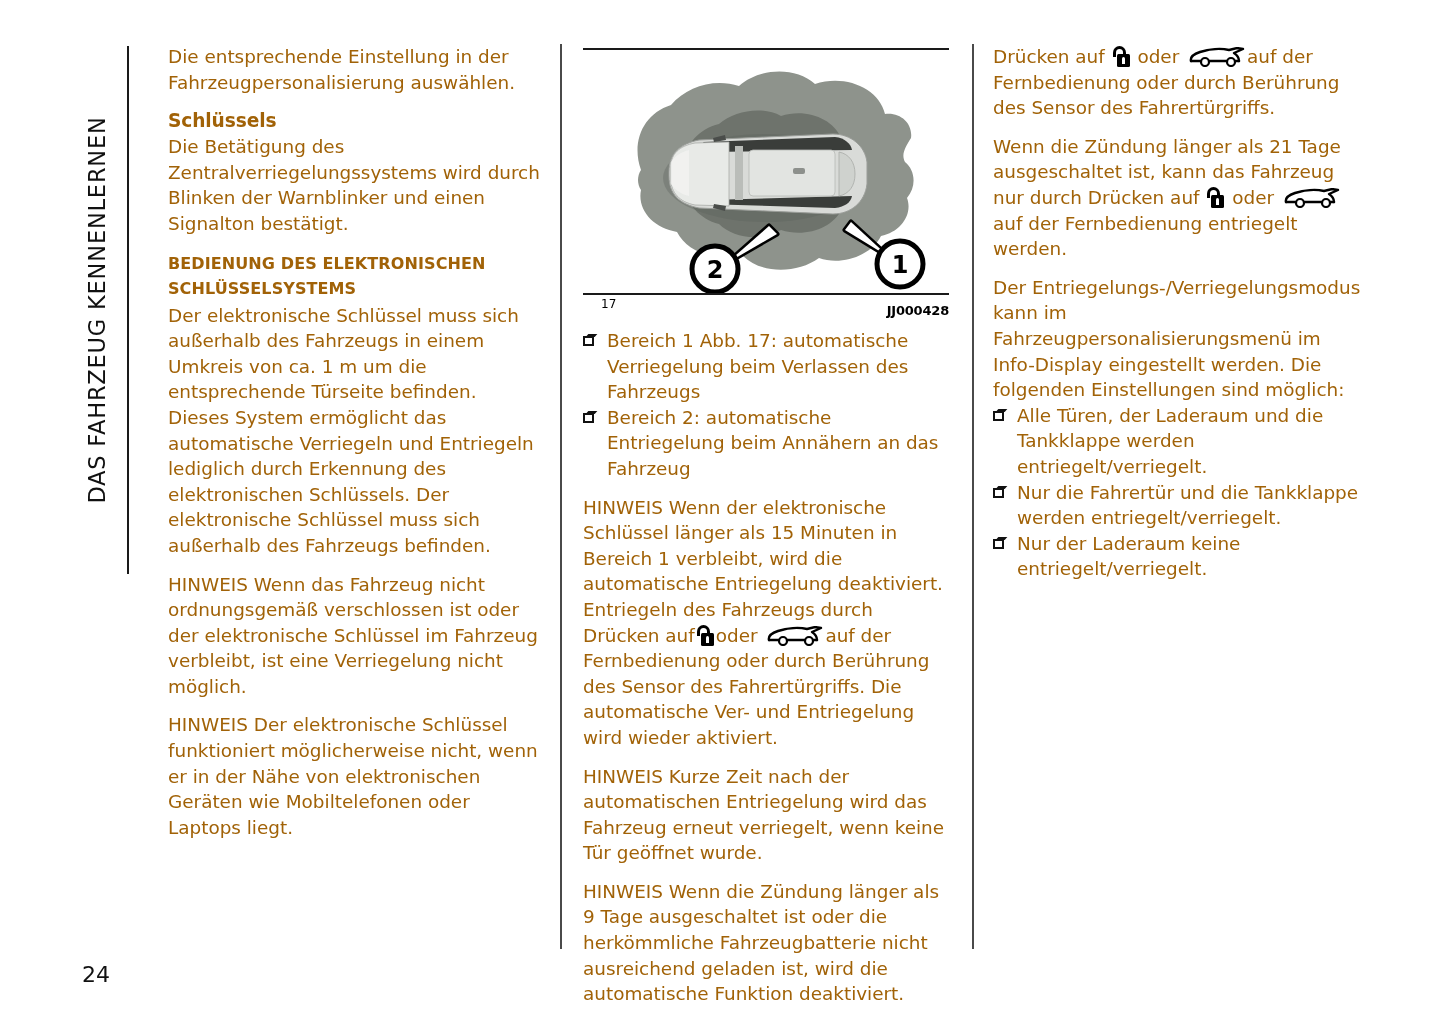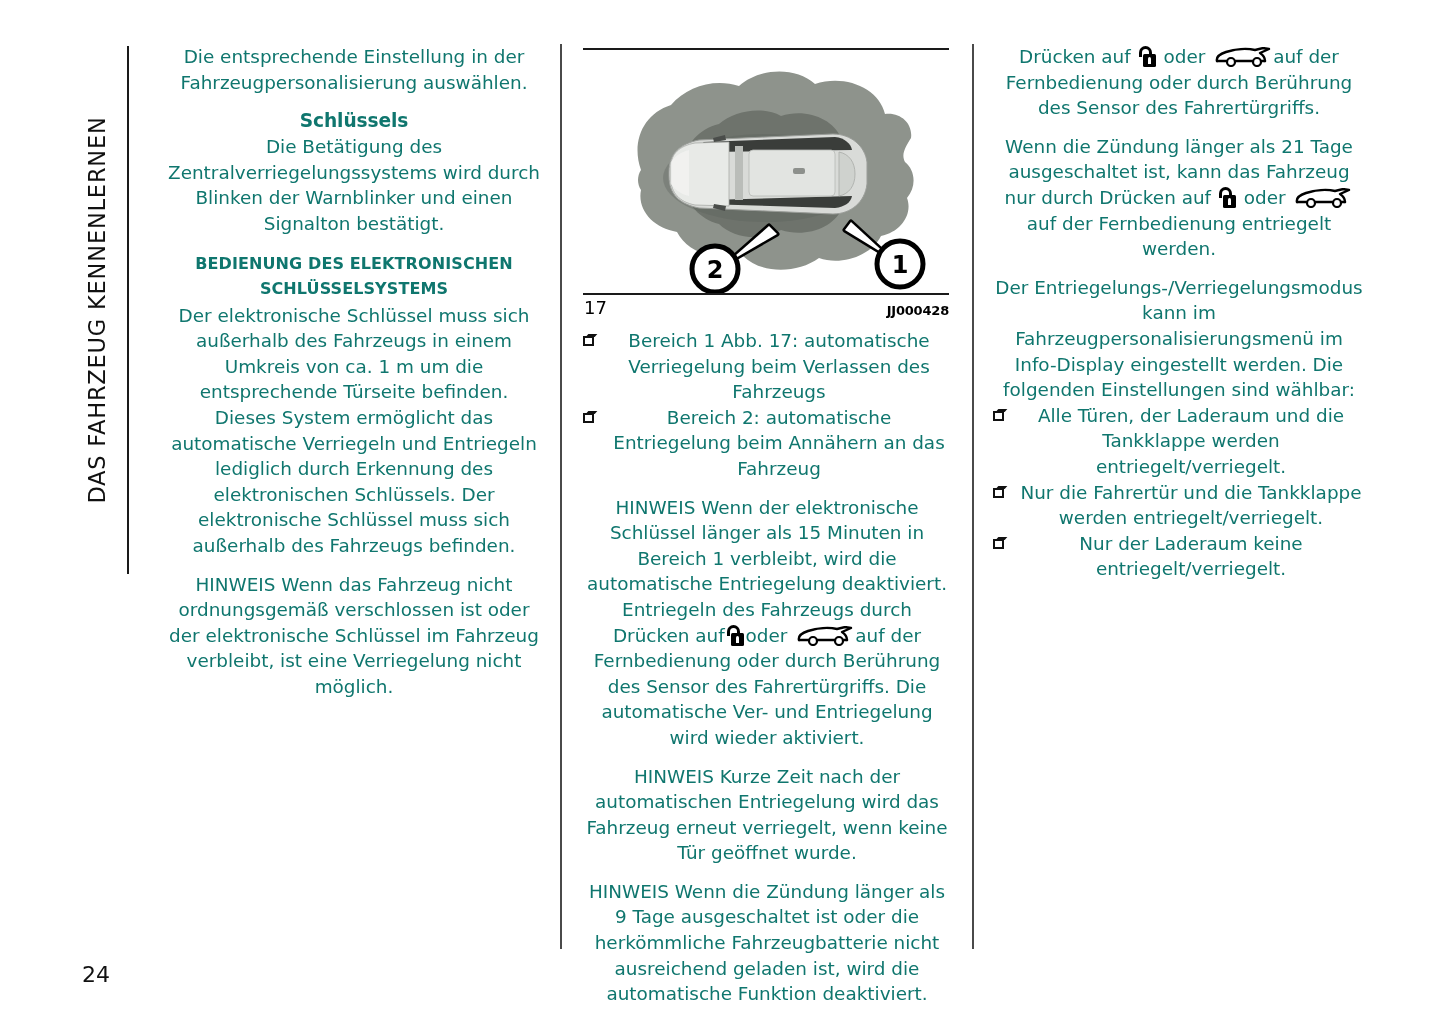--- a/index.html
+++ b/index.html
@@ -64,22 +64,21 @@
   }
   .col-divider.d1 { left: 560px; }
   .col-divider.d2 { left: 972px; }
 
   
   .col {
     position: absolute;
     top: 44px;
     font-size: 18.4px;
     line-height: 25.6px;
-    color: #0f766e;
-    text-align: center;
+    color: #a16207;
   }
   .col-left   { left: 168px; width: 372px; }
   .col-mid    { left: 583px; width: 368px; }
   .col-right  { left: 993px; width: 372px; }
 
   .col p {
     margin: 0 0 13px 0;
   }
   .col p.tight {
     margin: 0 0 0 0;
@@ -192,23 +191,23 @@
     background: #ffffff;
   }
   .fig-caption-row {
     position: relative;
     width: 366px;
     height: 22px;
     margin-top: 2px;
   }
   .fig-num {
     position: absolute;
-    left: 1px;
+    left: 18px;
     top: 0px;
-    font-size: 18px;
+    font-size: 12px;
   }
   .fig-code {
     position: absolute;
     right: 0px;
     top: 6px;
     font-size: 13px;
     font-weight: bold;
     letter-spacing: -0.2px;
   }
 </style>
@@ -226,20 +225,21 @@
 <div class="col-divider d2"></div>
 
 <div class="col col-left">
   <p>Die entsprechende Einstellung in der Fahrzeugpersonalisierung auswählen.</p>
   <h3 class="sub">Schlüssels</h3>
   <p>Die Betätigung des Zentralverriegelungssystems wird durch Blinken der Warnblinker und einen Signalton bestätigt.</p>
   <h2 class="section">BEDIENUNG DES ELEKTRONISCHEN SCHLÜSSELSYSTEMS</h2>
   <p class="tight">Der elektronische Schlüssel muss sich außerhalb des Fahrzeugs in einem Umkreis von ca. 1 m um die entsprechende Türseite befinden.</p>
   <p>Dieses System ermöglicht das automatische Verriegeln und Entriegeln lediglich durch Erkennung des elektronischen Schlüssels. Der elektronische Schlüssel muss sich außerhalb des Fahrzeugs befinden.</p>
   <p>HINWEIS Wenn das Fahrzeug nicht ordnungsgemäß verschlossen ist oder der elektronische Schlüssel im Fahrzeug verbleibt, ist eine Verriegelung nicht möglich.</p>
+  <p>HINWEIS Der elektronische Schlüssel funktioniert möglicherweise nicht, wenn er in der Nähe von elektronischen Geräten wie Mobiltelefonen oder Laptops liegt.</p>
 </div>
 
 <div class="figure">
   <div class="fig-rule-top"></div>
   <div class="fig-canvas">
     <svg viewBox="0 0 366 243" width="366" height="243">
 
       <path d="M58,120
                C48,92 60,64 88,55
                C104,36 132,28 156,36
@@ -369,21 +369,21 @@
     <span class="icon-car">
       <svg viewBox="0 0 58 20" width="58" height="20">
         <path d="M4,14 C3,10 7,7 13,5 C22,2 34,1 42,3 L50,1 L56,2 L47,6 C50,8 52,11 52,14" fill="none" stroke="#000" stroke-width="2.4" stroke-linecap="round" stroke-linejoin="round"></path>
         <path d="M4,14 L14,14 M22,14 L40,14 M48,14 L52,14" fill="none" stroke="#000" stroke-width="2.4" stroke-linecap="round"></path>
         <circle cx="18" cy="15" r="4" fill="none" stroke="#000" stroke-width="2.2"></circle>
         <circle cx="44" cy="15" r="4" fill="none" stroke="#000" stroke-width="2.2"></circle>
       </svg>
     </span><span>auf der Fernbedienung entriegelt werden.</span>
   </p>
 
-  <p class="tight">Der Entriegelungs-/Verriegelungsmodus kann im Fahrzeugpersonalisierungsmenü im Info-Display eingestellt werden. Die folgenden Einstellungen sind wählbar:</p>
+  <p class="tight">Der Entriegelungs-/Verriegelungsmodus kann im Fahrzeugpersonalisierungsmenü im Info-Display eingestellt werden. Die folgenden Einstellungen sind möglich:</p>
 
   <div class="bullet-line">
     <span class="bullet-glyph"></span>
     <span>Alle Türen, der Laderaum und die Tankklappe werden entriegelt/verriegelt.</span>
   </div>
   <div class="bullet-line">
     <span class="bullet-glyph"></span>
     <span>Nur die Fahrertür und die Tankklappe werden entriegelt/verriegelt.</span>
   </div>
   <div class="bullet-line">

